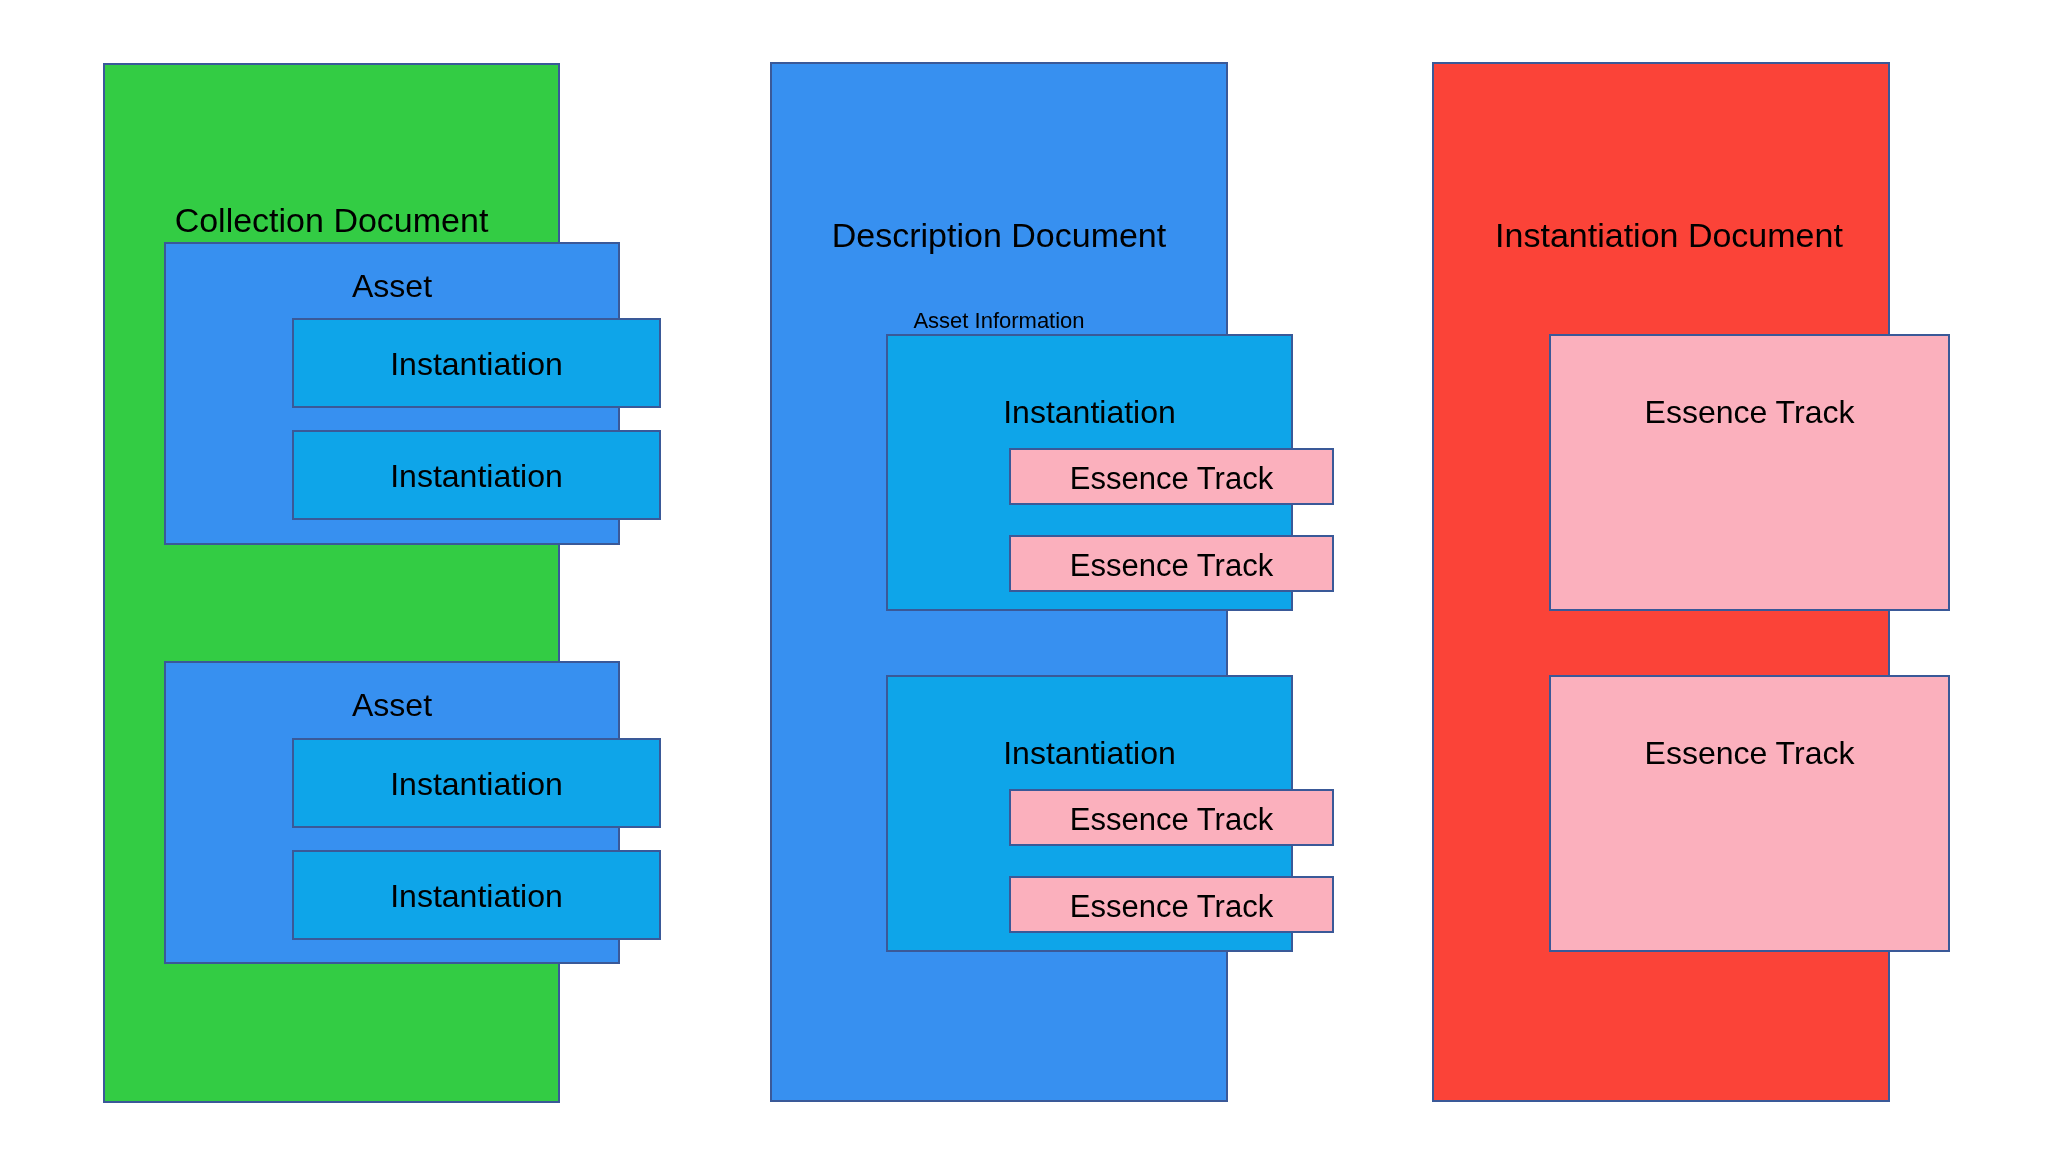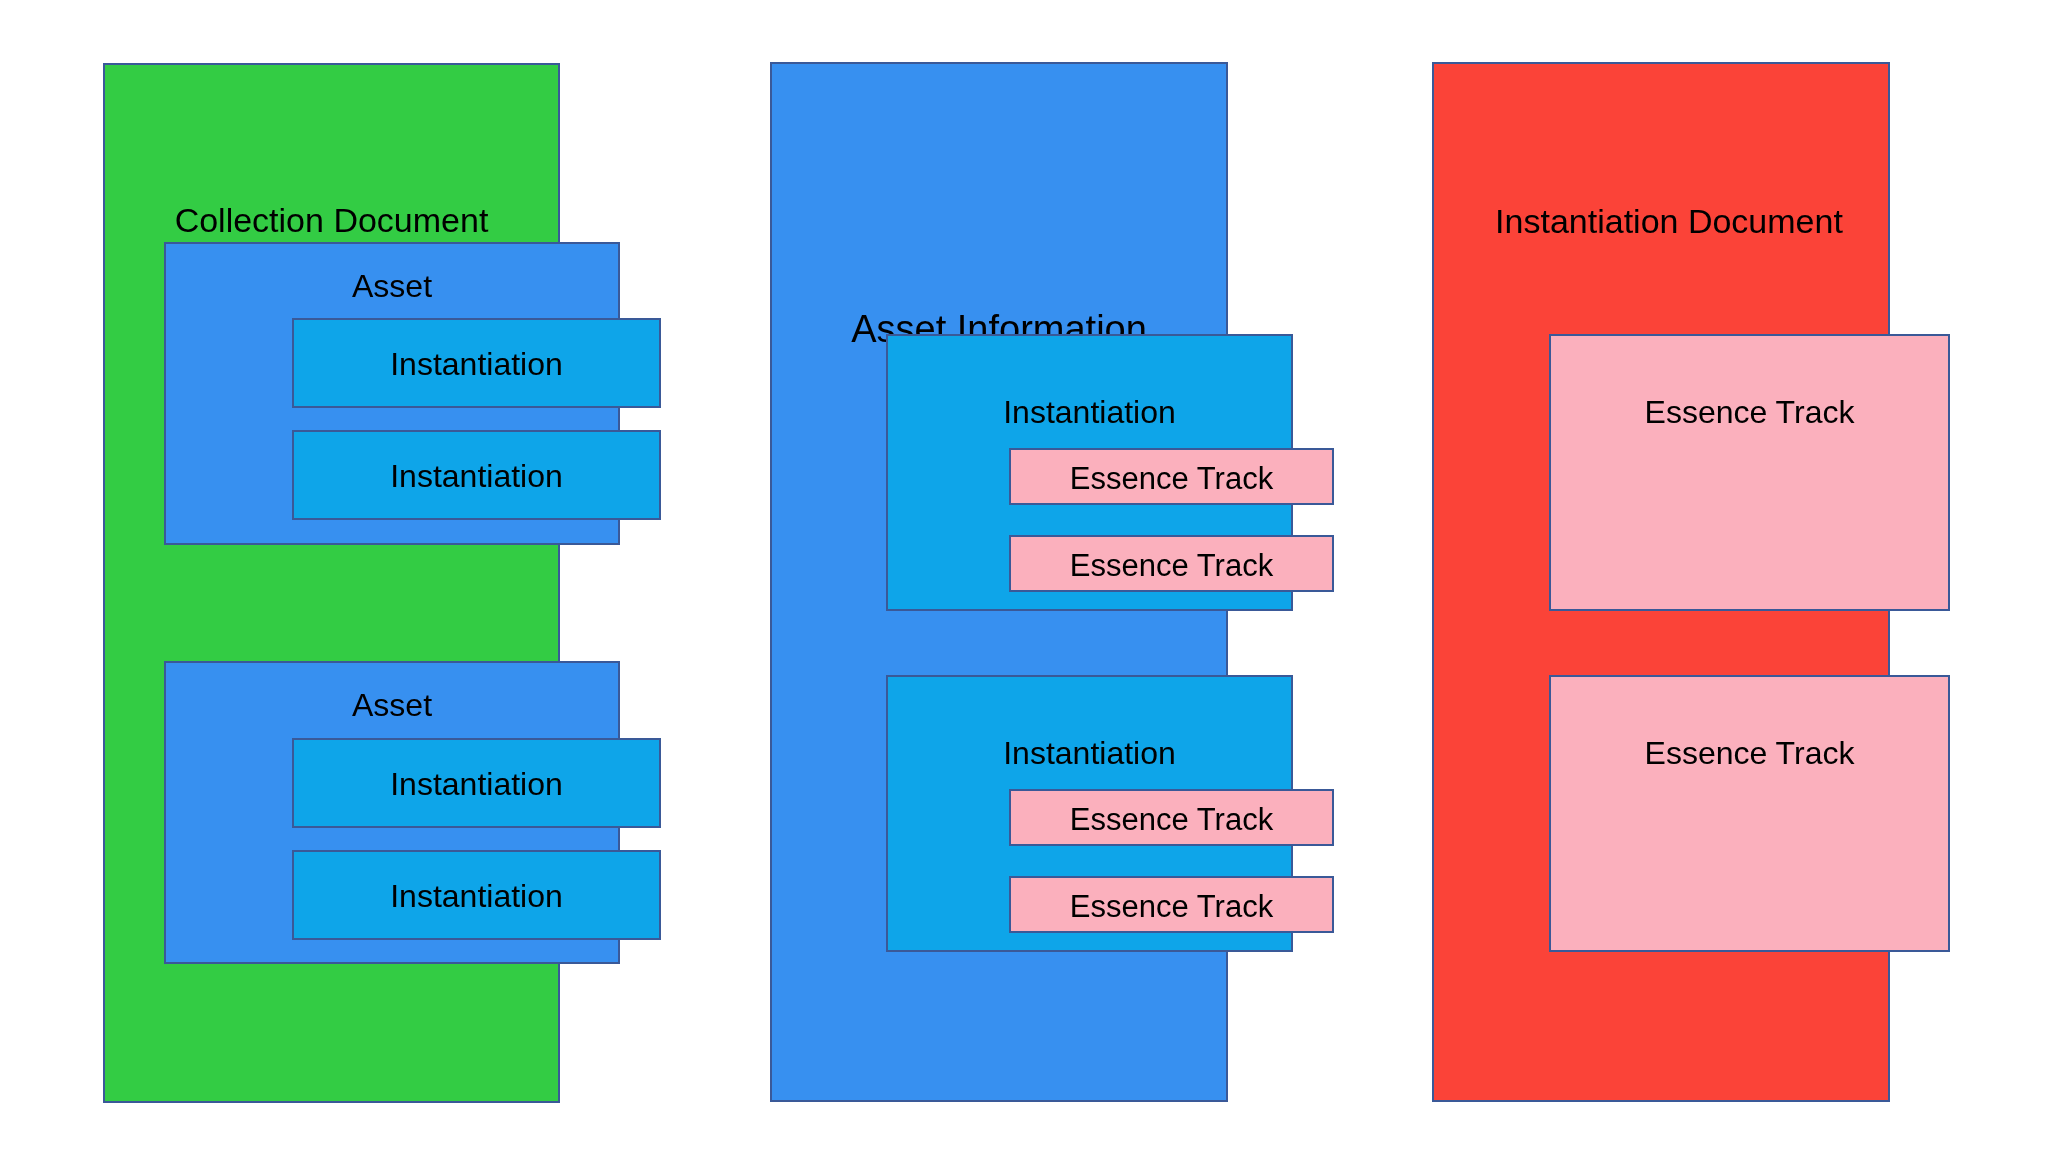--- a/index.html
+++ b/index.html
@@ -41,21 +41,21 @@
   
   .asset-blue  { background: #3790f0; }
   .inst-red    { background: #0ea5e9; text-decoration: underline; }
   
   .track-pink  { background: #fbb0bd; }
 
   .t-doc-title {
     font-size: 34px;
   }
   .t-sub-title {
-    font-size: 38px;
+    font-size: 22px;
   }
   .t-mid {
     font-size: 32px;
   }
   .t-small {
     font-size: 31px;
   }
 </style>
 </head>
 <body>
@@ -84,20 +84,21 @@
 
   <div class="box inst-red" style="left:292px; top:738px; width:369px; height:90px;">
     <div class="box-label t-mid" style="top:28px;">Instantiation</div>
   </div>
 
   <div class="box inst-red" style="left:292px; top:850px; width:369px; height:90px;">
     <div class="box-label t-mid" style="top:28px;">Instantiation</div>
   </div>
 
   <div class="box doc-blue" style="left:770px; top:62px; width:458px; height:1040px;">
+    <div class="box-label t-doc-title" style="top:154px;">Description Document</div>
     <div class="box-label t-sub-title" style="top:246px;">Asset Information</div>
   </div>
 
   <div class="box inst-red" style="left:886px; top:334px; width:407px; height:277px;">
     <div class="box-label t-mid" style="top:60px;">Instantiation</div>
   </div>
 
   <div class="box track-pink" style="left:1009px; top:448px; width:325px; height:57px;">
     <div class="box-label t-small" style="top:13px;">Essence Track</div>
   </div>
@@ -112,21 +113,21 @@
 
   <div class="box track-pink" style="left:1009px; top:789px; width:325px; height:57px;">
     <div class="box-label t-small" style="top:13px;">Essence Track</div>
   </div>
 
   <div class="box track-pink" style="left:1009px; top:876px; width:325px; height:57px;">
     <div class="box-label t-small" style="top:13px;">Essence Track</div>
   </div>
 
   <div class="box doc-red" style="left:1432px; top:62px; width:458px; height:1040px;">
-    <div class="box-label t-doc-title" style="top:140px;padding-left:16px;">Instantiation Document</div>
+    <div class="box-label t-doc-title" style="top:154px;padding-left:16px;">Instantiation Document</div>
   </div>
 
   <div class="box track-pink" style="left:1549px; top:334px; width:401px; height:277px;">
     <div class="box-label t-mid" style="top:60px;">Essence Track</div>
   </div>
 
   <div class="box track-pink" style="left:1549px; top:675px; width:401px; height:277px;">
     <div class="box-label t-mid" style="top:60px;">Essence Track</div>
   </div>
 

